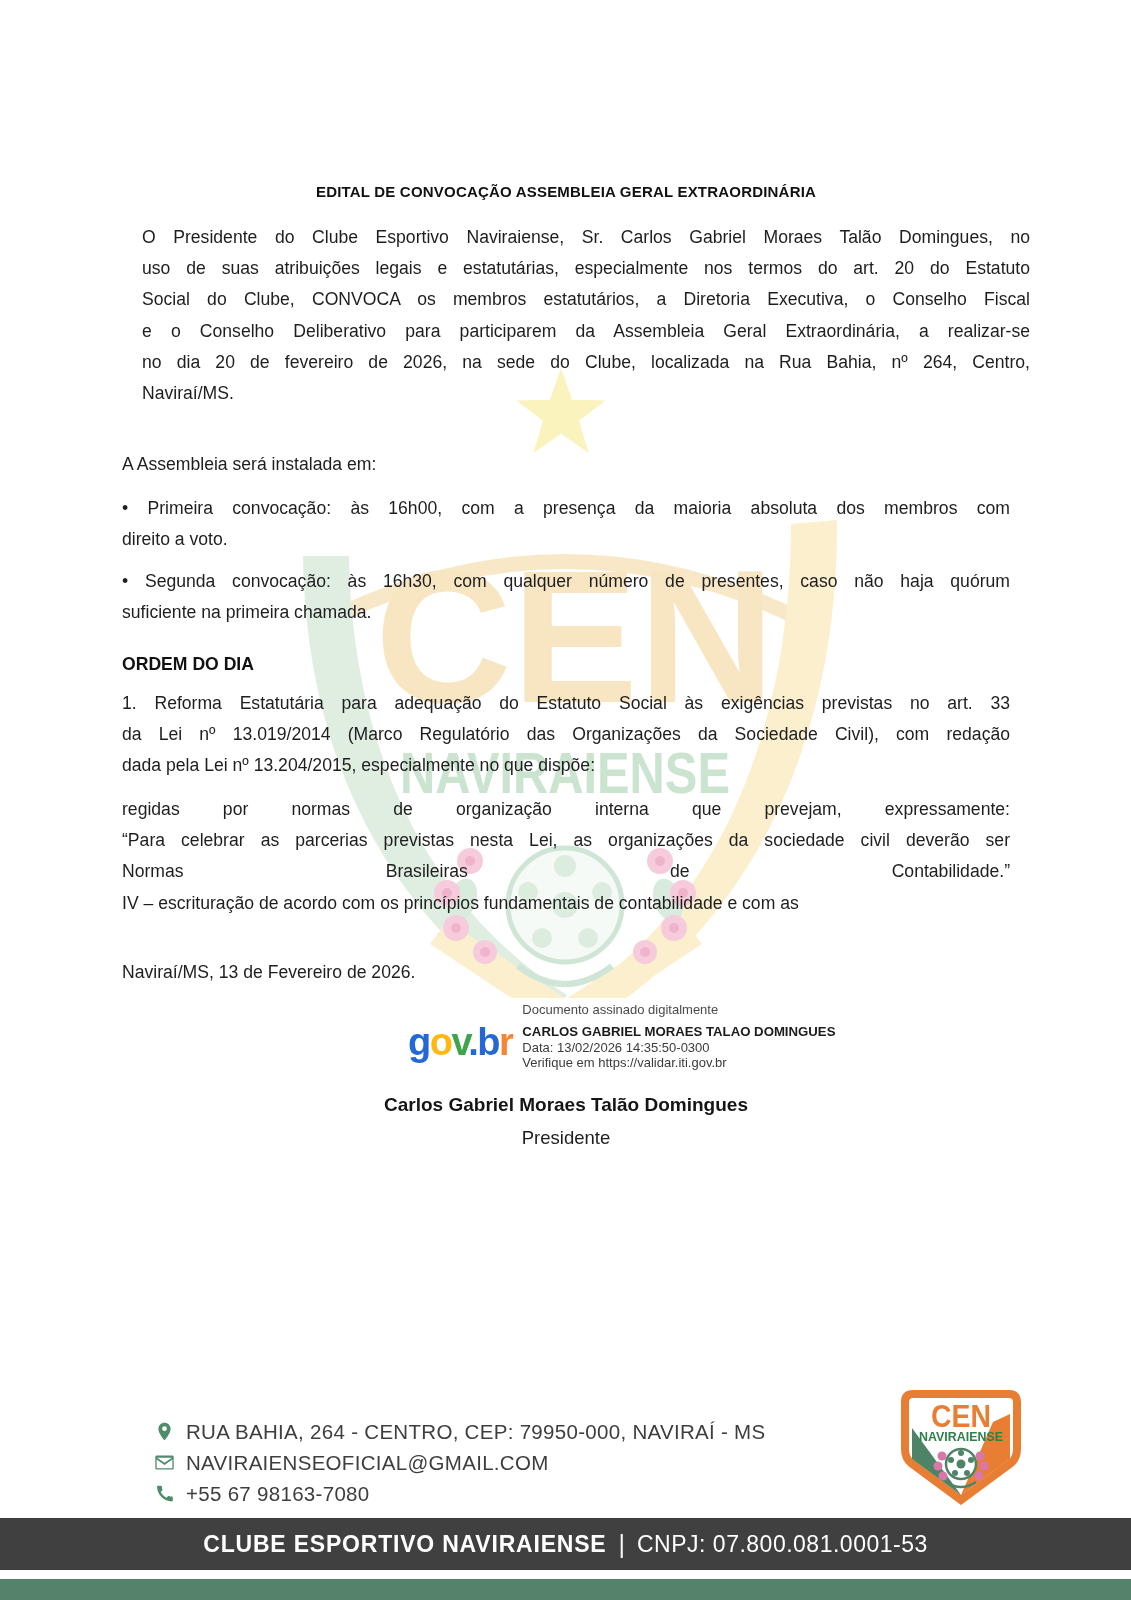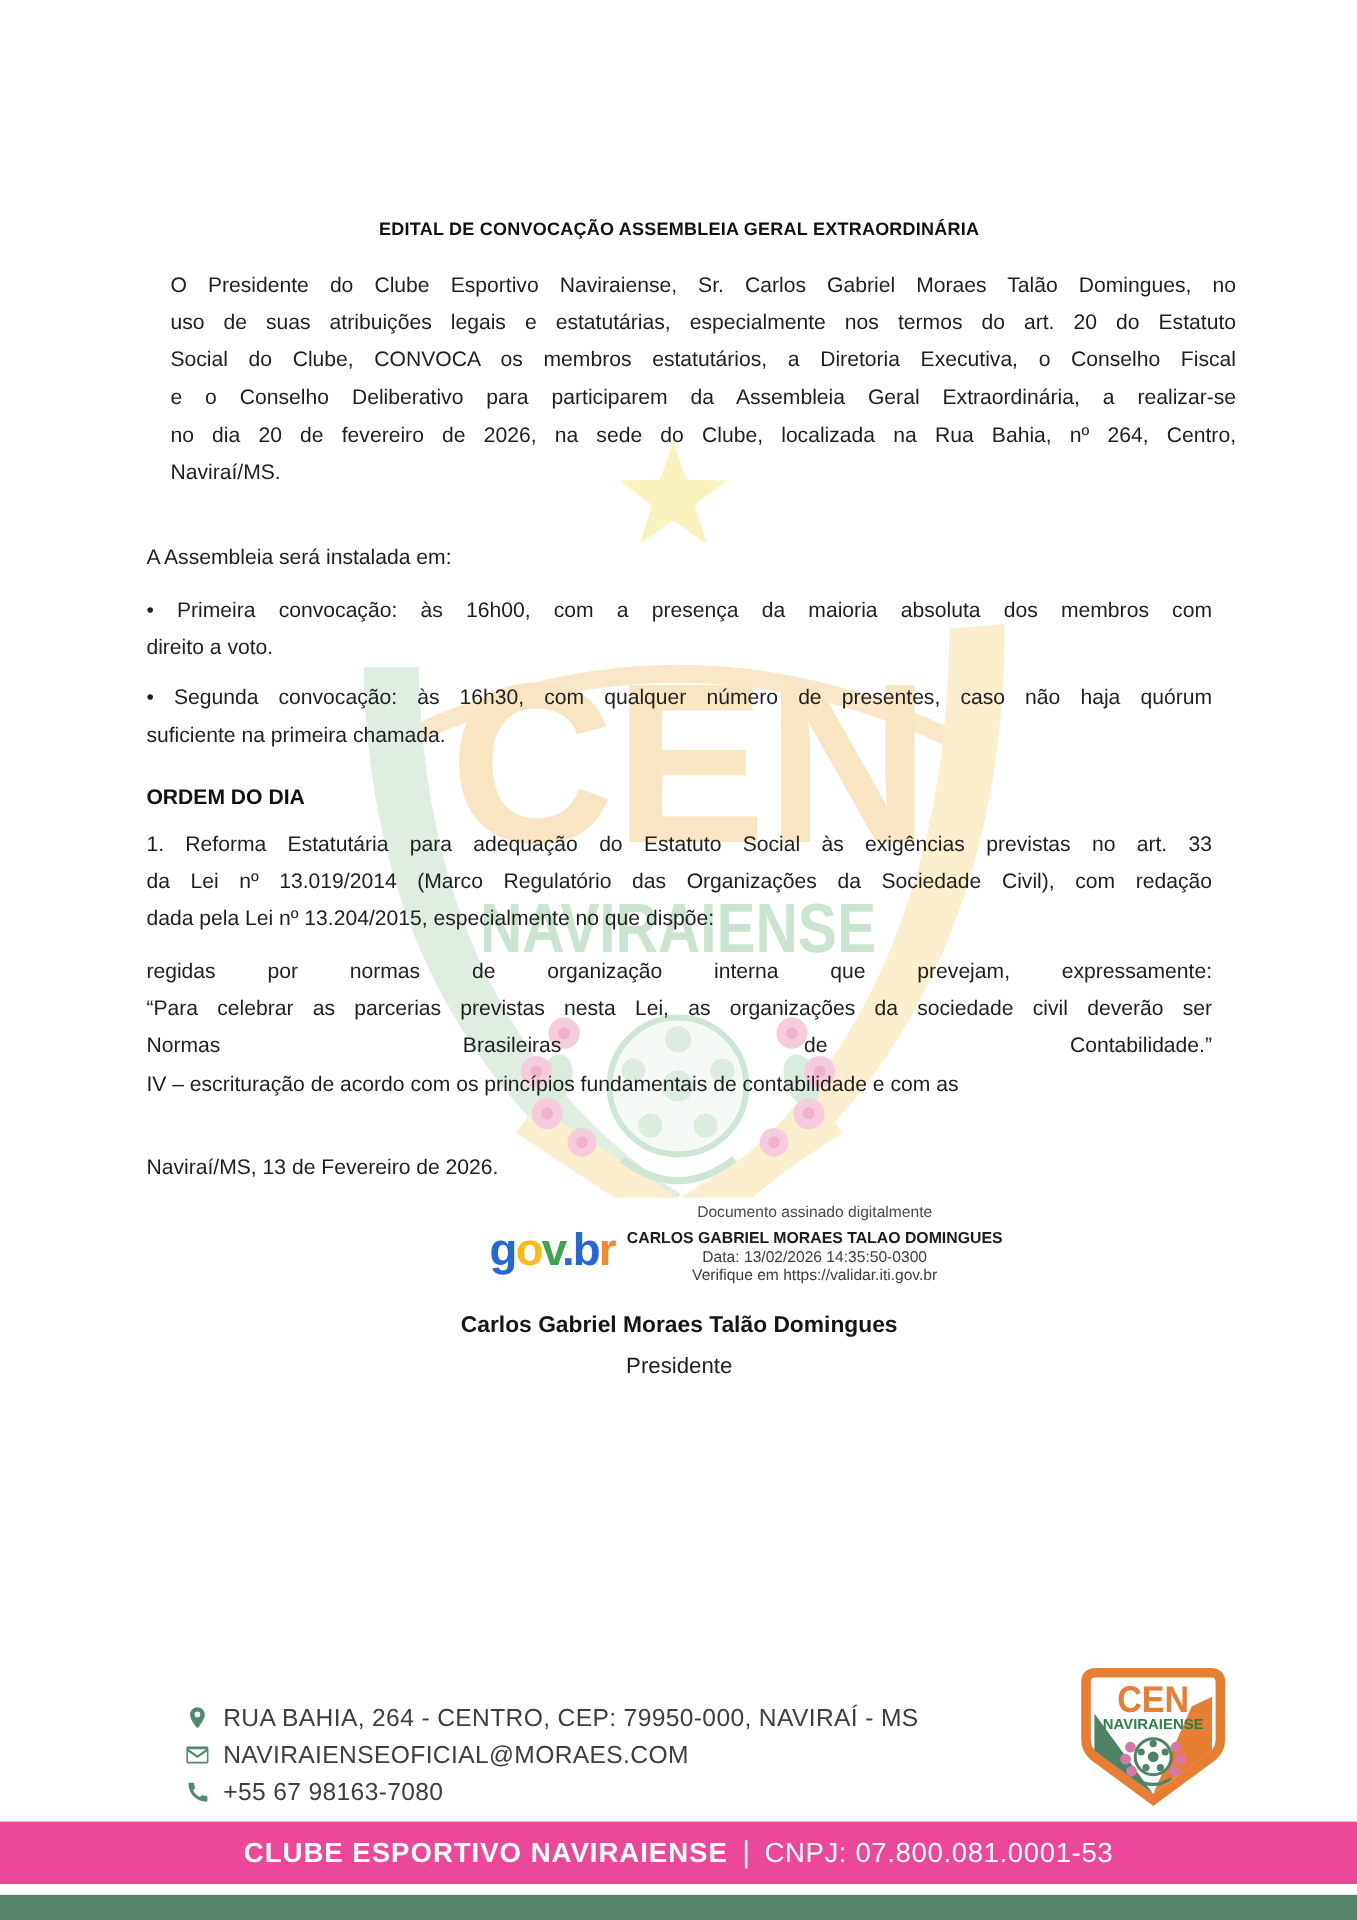--- a/index.html
+++ b/index.html
@@ -41,21 +41,21 @@
     background:#ffffff; display:flex; align-items:center; z-index:3;
   }
   .govbr {
     font-size:38px; font-weight:800; letter-spacing:-1.5px;
     padding:14px 10px 0 6px; line-height:1; flex:0 0 auto;
   }
   .gb-blue   { color:#2468d7; }
   .gb-yellow { color:#fdb913; }
   .gb-green  { color:#3fa44e; }
   .gb-orange { color:#f58634; }
-  .stamp-text { font-size:13px; color:#3c3c3c; line-height:15.5px; padding-top:2px;text-align:center; }
+  .stamp-text { font-size:13px; color:#3c3c3c; line-height:15.5px; padding-top:2px; }
   .stamp-line1 { color:#4a4a4a; margin-bottom:7px; }
   .stamp-signer { font-weight:700; color:#1b1b1b; font-size:13.2px; }
   
   .sig-name {
     position:absolute; left:122px; width:888px; top:1094px; text-align:center;
     font-size:19px; font-weight:700; color:#151515; z-index:2;
   }
   .sig-role {
     position:absolute; left:122px; width:888px; top:1127px; text-align:center;
     font-size:18.5px; color:#1e1e1e; z-index:2;
@@ -197,21 +197,21 @@
     <div class="contact-row">
       <svg width="21" height="21" viewBox="0 0 24 24">
         <path fill="#4E8C6C" fill-rule="evenodd" d="M12 2C8.1 2 5 5.1 5 9c0 5.2 7 13 7 13s7-7.8 7-13c0-3.9-3.1-7-7-7zm0 9.5A2.7 2.7 0 1 1 12 6.1a2.7 2.7 0 0 1 0 5.4z"></path>
       </svg>
       <span>RUA BAHIA, 264 - CENTRO, CEP: 79950-000, NAVIRAÍ - MS</span>
     </div>
     <div class="contact-row">
       <svg width="21" height="21" viewBox="0 0 24 24">
         <path fill="#4E8C6C" d="M21 4H3c-.8 0-1.5.7-1.5 1.5v13c0 .8.7 1.5 1.5 1.5h18c.8 0 1.5-.7 1.5-1.5v-13C22.5 4.7 21.8 4 21 4zm-9 8.2L3.6 6.5h16.8L12 12.2zm0 2.6l9-6.1v9.8H3V8.7l9 6.1z"></path>
       </svg>
-      <span>NAVIRAIENSEOFICIAL@MORAES.COM</span>
+      <span>NAVIRAIENSEOFICIAL@GMAIL.COM</span>
     </div>
     <div class="contact-row">
       <svg width="21" height="21" viewBox="0 0 24 24">
         <path fill="#4E8C6C" d="M20.5 15.5c-1.2 0-2.4-.2-3.5-.6-.4-.1-.8 0-1.1.3l-1.6 1.6c-2.8-1.5-5.1-3.8-6.6-6.6l1.6-1.6c.3-.3.4-.7.3-1.1-.4-1.1-.6-2.3-.6-3.5 0-.6-.4-1-1-1H4.5c-.6 0-1 .4-1 1 0 9.4 7.6 17 17 17 .6 0 1-.4 1-1v-3.5c0-.6-.4-1-1-1z"></path>
       </svg>
       <span>+55 67 98163-7080</span>
     </div>
   </div>
 
   <svg class="crest" width="130" height="120" viewBox="0 0 130 120">
@@ -233,20 +233,20 @@
       <circle cx="46" cy="70" r="4.5" fill="#D977A8"></circle>
       <circle cx="42" cy="80" r="4.5" fill="#D977A8"></circle>
       <circle cx="47" cy="90" r="4.5" fill="#D977A8"></circle>
       <circle cx="84" cy="70" r="4.5" fill="#D977A8"></circle>
       <circle cx="88" cy="80" r="4.5" fill="#D977A8"></circle>
       <circle cx="83" cy="90" r="4.5" fill="#D977A8"></circle>
       <path d="M50 96 Q65 106 80 96" fill="none" stroke="#4E8465" stroke-width="2.5"></path>
     </g>
   </svg>
 
-  <div class="bar-orange" style="background:#ec4899">
+  <div class="bar-orange" style="background:#404040">
     <span class="bar-club">CLUBE ESPORTIVO NAVIRAIENSE</span>
     <span class="bar-sep">|</span>
     <span class="bar-cnpj">CNPJ: 07.800.081.0001-53</span>
   </div>
   <div class="bar-green" style="background:#55826B"></div>
 
 </div>
 
 </body></html>

